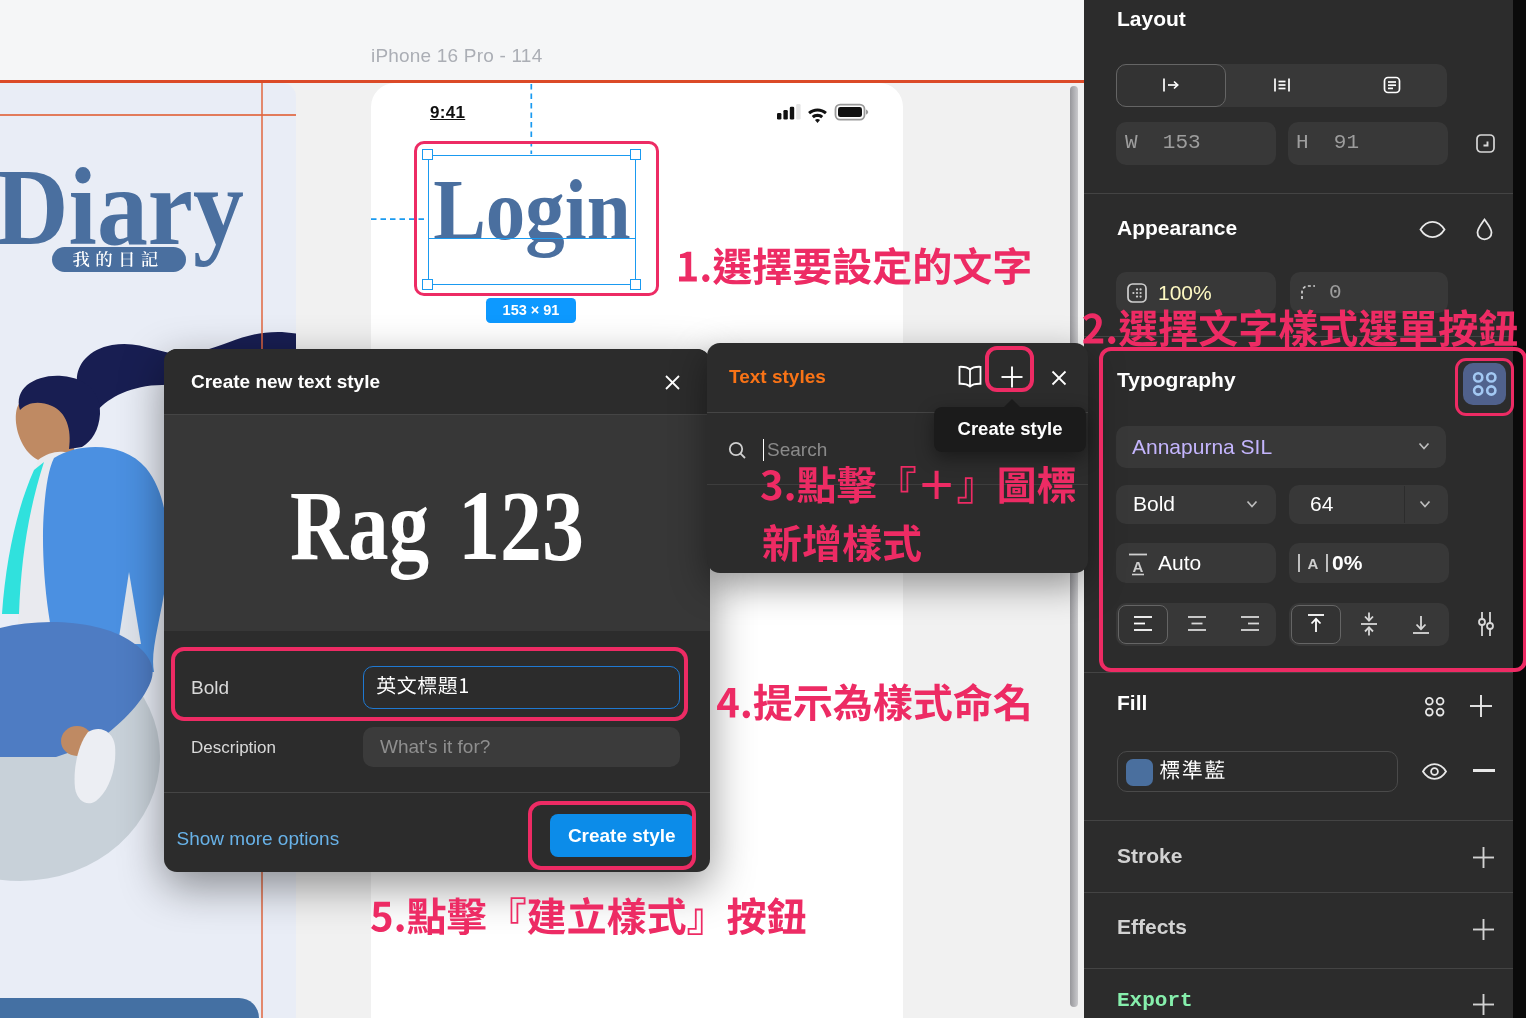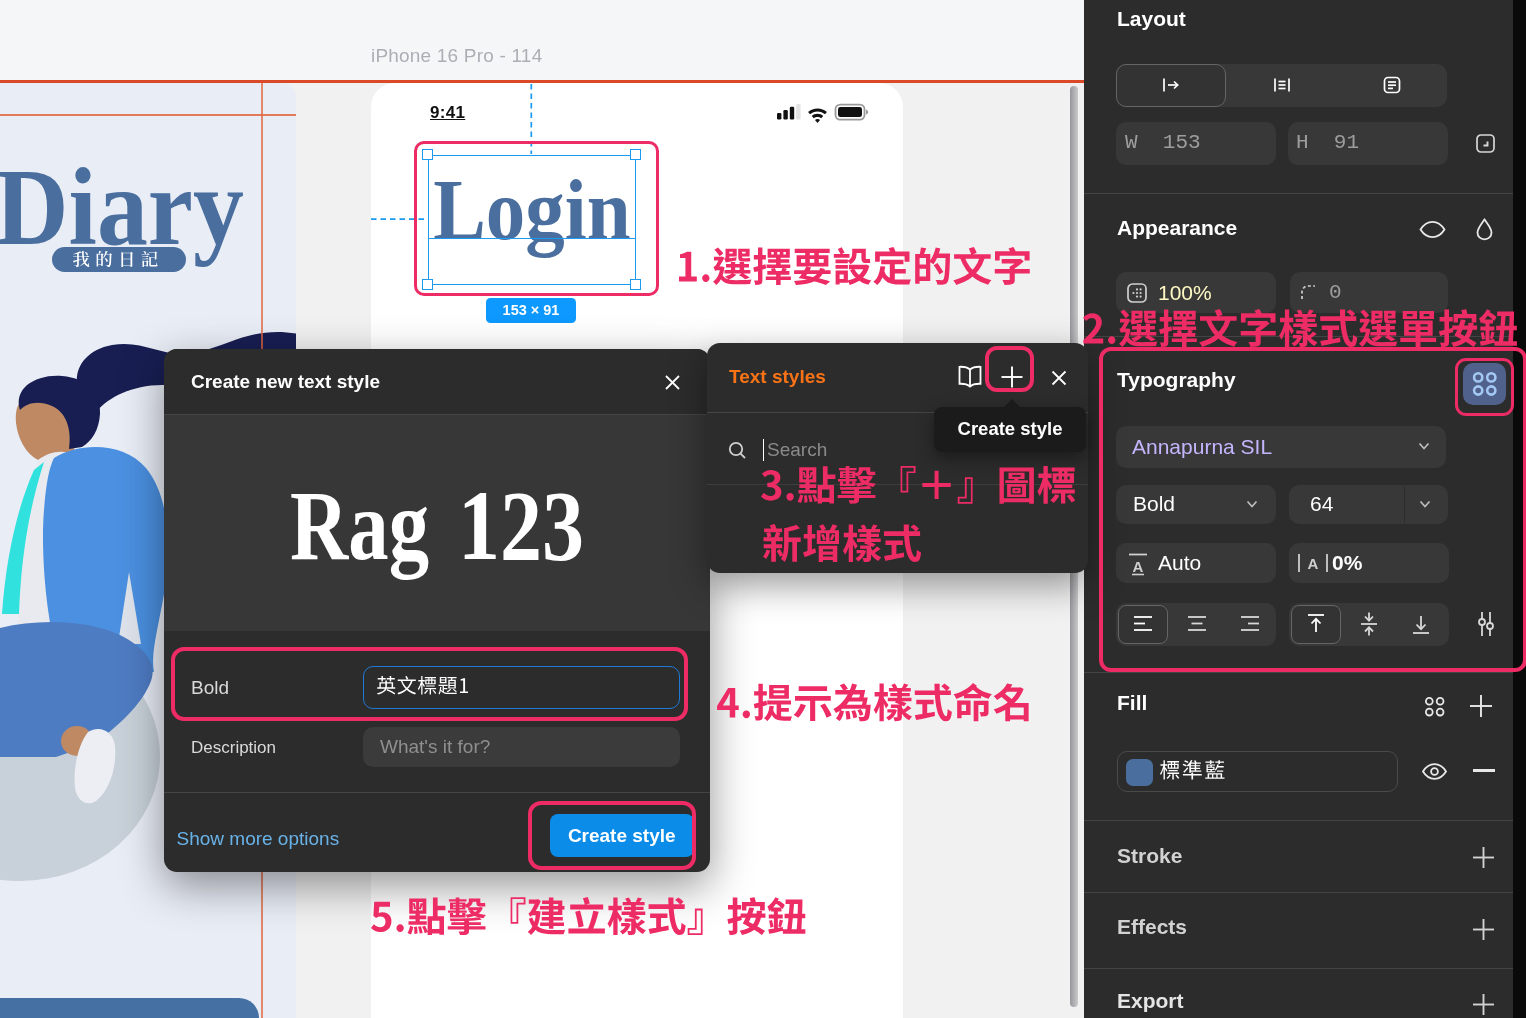--- a/index.html
+++ b/index.html
@@ -283,21 +283,21 @@
 </svg>
 
 <div class="div" style="top:892px;"></div>
 <div class="hdr" style="left:33px;top:915px;color:#d2d2d2;">Effects</div>
 <svg class="ico" style="left:386px;top:916px;" width="27" height="27" viewBox="0 0 27 27" stroke="#d2d2d2" stroke-width="1.9" fill="none">
   <line x1="13.5" y1="3" x2="13.5" y2="24"></line>
       <line x1="3" y1="13.5" x2="24" y2="13.5"></line>
 </svg>
 
 <div class="div" style="top:968px;"></div>
-<div class="hdr" style="left:33px;top:989px;color:#e5e5e5;">Export</div>
+<div class="hdr" style="left:33px;top:989px;color:#86efac;font-family:Liberation Mono, monospace;">Export</div>
 <svg class="ico" style="left:386px;top:991px;" width="27" height="27" viewBox="0 0 27 27" stroke="#d2d2d2" stroke-width="1.9" fill="none">
   <line x1="13.5" y1="3" x2="13.5" y2="24"></line>
       <line x1="3" y1="13.5" x2="24" y2="13.5"></line>
 </svg>
 
 </div>
 <div class="abs" style="left:1513px;top:0;width:13px;height:1018px;background:#0a0a0a;"></div>
 
 <div class="abs" style="left:164px;top:348.5px;width:545.5px;height:523.5px;background:#2c2c2c;border-radius:13px;box-shadow:0 14px 44px rgba(0,0,0,.42);">
   <div class="abs" style="left:0;top:0;width:545.5px;height:66px;background:#2c2c2c;border-radius:13px 13px 0 0;border-bottom:1px solid #454545;"></div>

